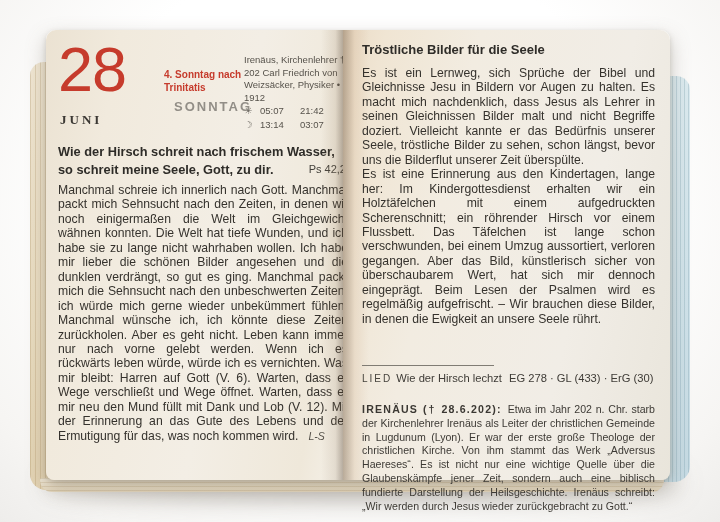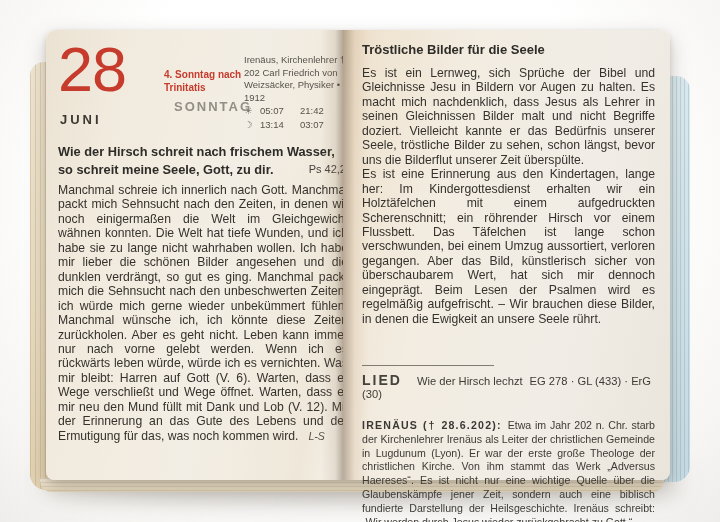--- a/index.html
+++ b/index.html
@@ -35,39 +35,39 @@
     color:#c63b2c;letter-spacing:-1px;}
   .sunday-name{position:absolute;left:118px;top:38px;width:100px;
     font-size:10px;font-weight:bold;color:#c63b2c;line-height:1.3;}
   .commemorations{position:absolute;left:198px;top:24px;width:106px;
     font-size:9.5px;color:#56524b;line-height:1.32;}
   .sun-moon{position:absolute;left:198px;top:74px;font-size:9.5px;color:#56524b;}
   .sm-row{display:flex;line-height:1.45;}
   .sm-icon{width:16px;color:#6b6760;}
   .sm-t{width:40px;}
   .month{position:absolute;left:14px;top:82px;font-size:13px;font-weight:bold;
-    letter-spacing:3px;color:#3b3833;}
+    letter-spacing:3px;color:#3b3833;font-family:Liberation Serif, serif;}
   .weekday{position:absolute;left:118px;top:69px;font-size:13px;font-weight:bold;
     letter-spacing:2px;color:#928e87;margin-left:10px;}
   .verse{position:absolute;left:12px;top:113px;width:288px;font-size:12.8px;font-weight:bold;
     line-height:1.4;color:#2e2c28;}
   .verse .ref{position:absolute;right:0;bottom:1px;font-weight:normal;font-size:11px;color:#45423c;}
   .meditation{position:absolute;left:12px;top:153px;width:290px;font-size:12.2px;
     line-height:1.185;text-align:justify;color:#35322d;margin:0;}
   .signature{font-style:italic;font-size:10.5px;color:#56524b;margin-left:10px;}
   .readings{position:absolute;left:12px;bottom:12px;font-size:10.8px;color:#4b4842;letter-spacing:.2px;}
   
   .rp-inner{position:absolute;left:19px;right:15px;top:12px;bottom:10px;}
   .watermark{position:absolute;right:16px;top:-6px;font-size:56px;font-weight:bold;
     color:rgba(184,172,152,.28);letter-spacing:2px;}
   .rp-title{font-size:13px;font-weight:bold;color:#2e2c28;margin:0 0 9px 0;position:relative;}
   .rp-par{font-size:12.2px;line-height:1.185;text-align:justify;color:#35322d;margin:0;position:relative;}
   .lied-rule{width:132px;border:none;border-top:1.5px solid #807c74;margin:39px 0 6px 0;}
   .lied-line{font-size:11.2px;color:#3e3b36;}
-  .lied-label{font-size:14px;font-weight:bold;letter-spacing:2px;color:#45423c;margin-right:15px;}
+  .lied-label{font-size:10px;font-weight:normal;letter-spacing:2px;color:#45423c;margin-right:4px;}
   .lied-refs{margin-left:7px;}
   .saint{margin-top:19px;font-size:10.6px;line-height:1.3;text-align:justify;color:#3d3a35;}
   .saint-label{font-weight:bold;letter-spacing:1.2px;color:#3b3833;margin-right:6px;}
 </style>
 </head>
 <body>
 
 <div class="scene">
   <div class="book">
     <div class="book-shadow"></div>

